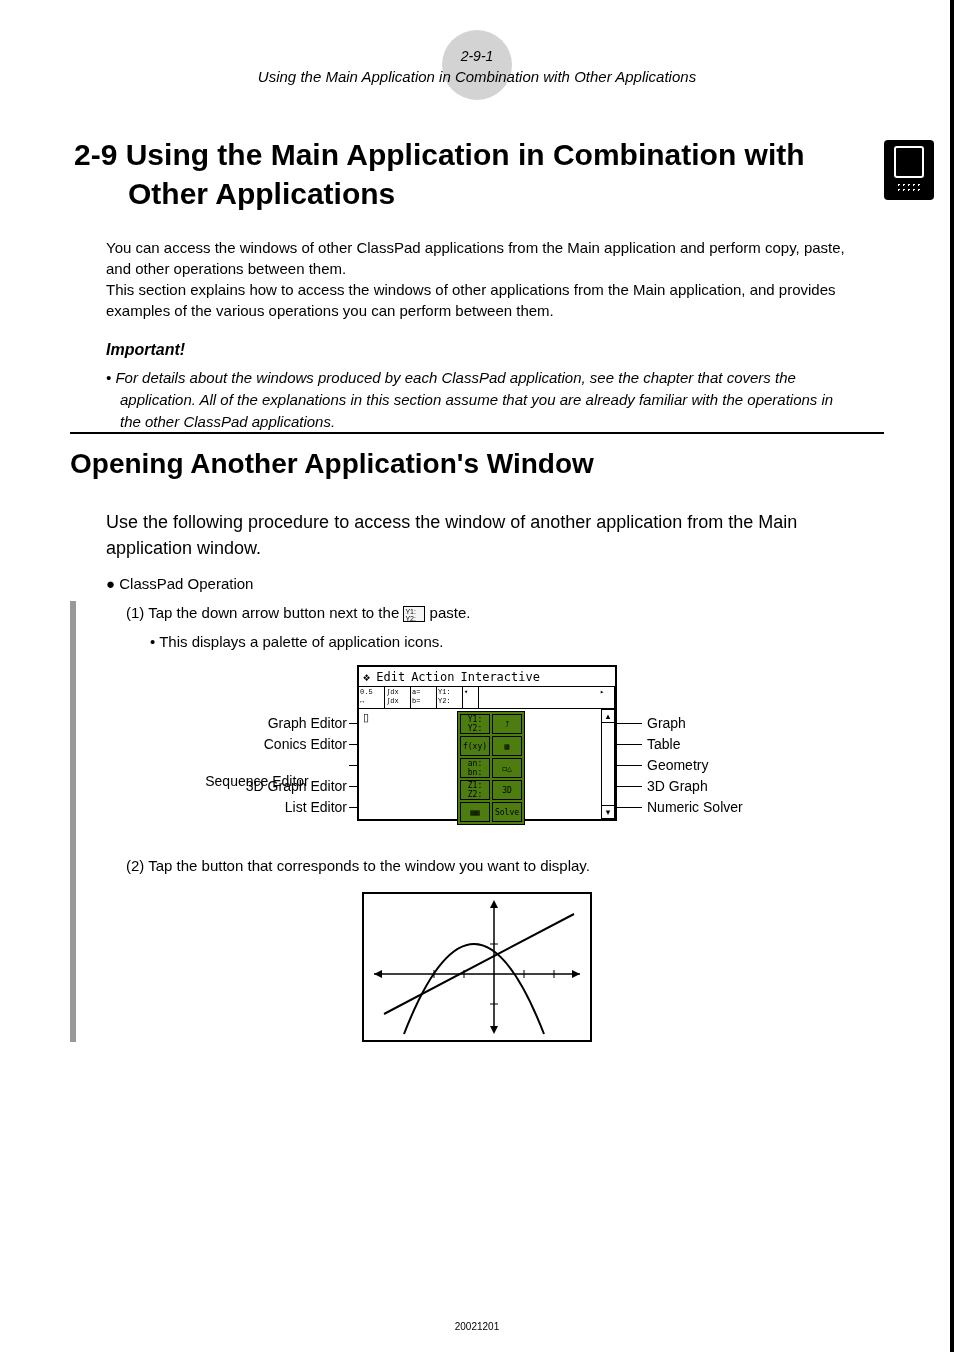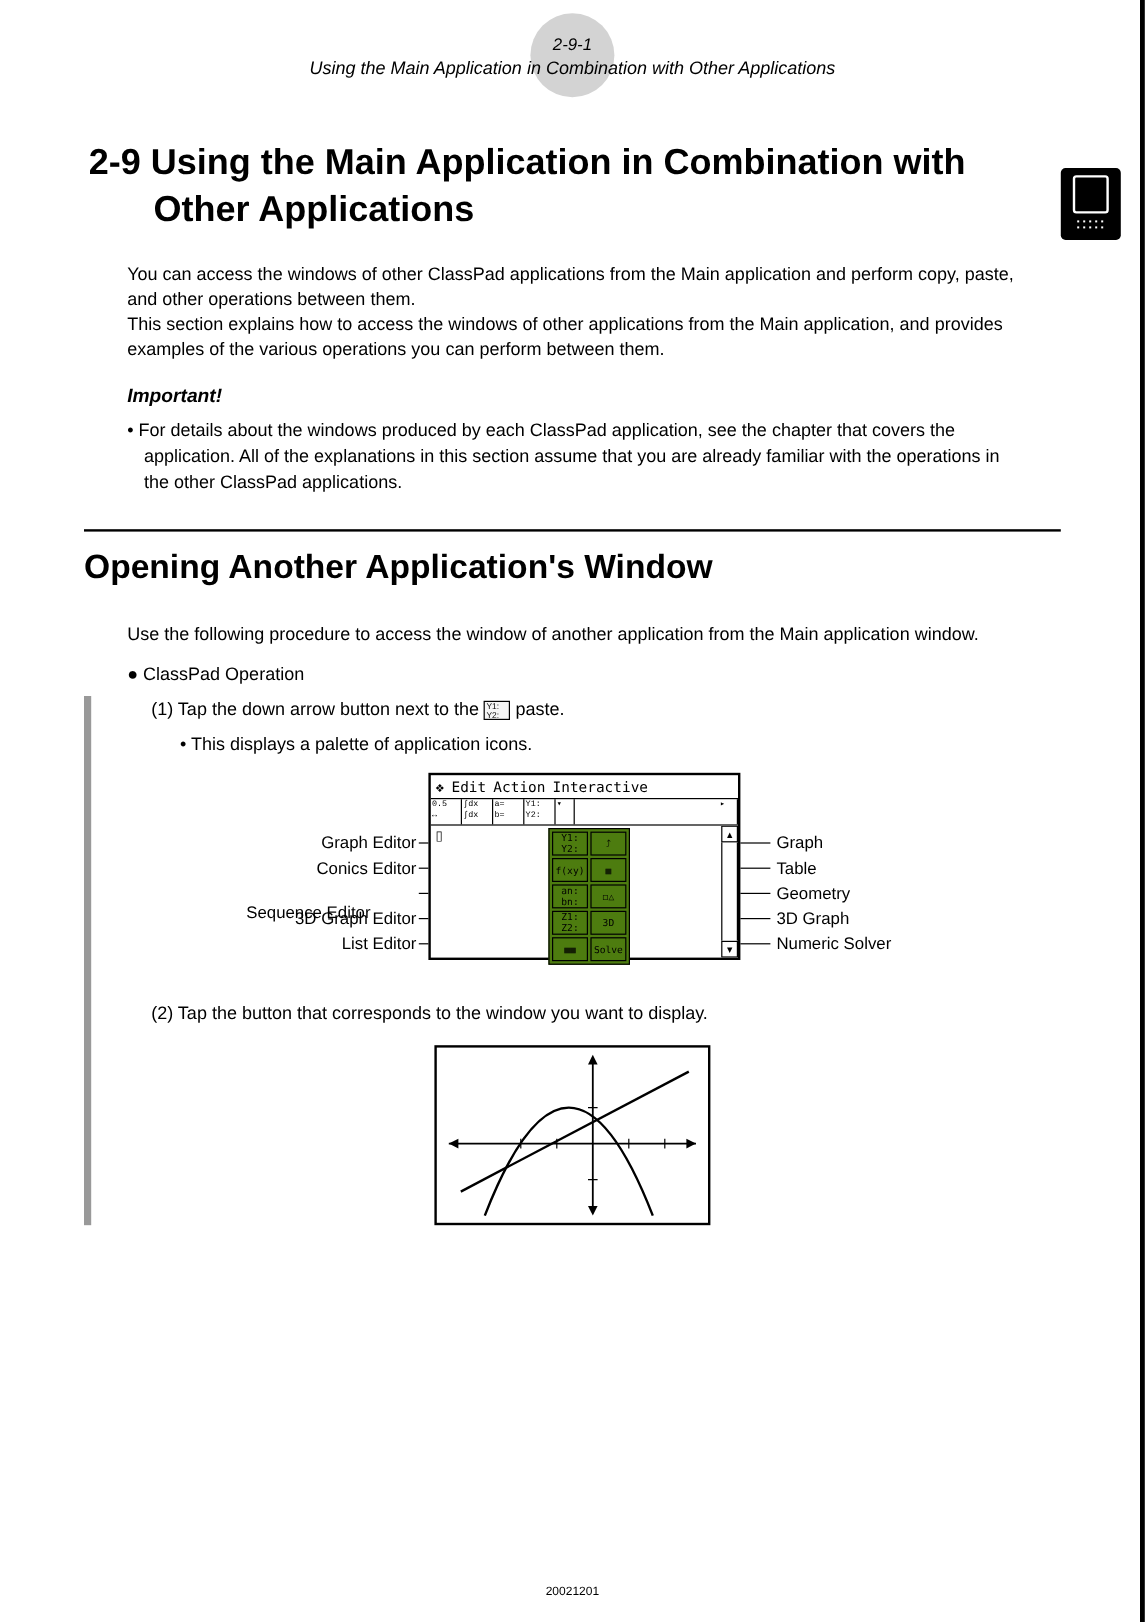--- a/index.html
+++ b/index.html
@@ -5,21 +5,21 @@
   * { box-sizing: border-box; margin: 0; padding: 0; }
   body {
     font-family: Arial, Helvetica, sans-serif;
     background: #fff;
     width: 954px;
     margin: 0 auto;
     position: relative;
     color: #000;
   }
   .page {
-    padding: 21px 70px 40px 70px;
+    padding: 40px 70px 40px 70px;
     position: relative;
     min-height: 1352px;
   }
   .right-black-bar {
     position: absolute;
     right: 0;
     top: 0;
     width: 4px;
     height: 100%;
     background: #000;
@@ -97,39 +97,39 @@
     font-size: 16px;
     font-weight: bold;
     font-style: italic;
     margin-bottom: 8px;
   }
   .bullet {
     margin-left: 36px;
     margin-right: 36px;
     font-size: 15px;
     line-height: 1.45;
-    margin-bottom: 28px;
     padding-left: 14px;
     text-indent: -14px;
+    font-style: italic;
   }
   .section-hr {
     border: none;
     border-top: 2px solid #000;
     margin: 0 0 14px 0;
   }
   .section-heading {
     font-size: 28px;
     font-weight: bold;
     margin-bottom: 14px;
     margin-left: 0px;
   }
   .section-intro {
     margin-left: 36px;
     margin-right: 36px;
-    font-size: 15px;
+    font-size: 18px;
     line-height: 1.45;
     margin-bottom: 14px;
     margin-top: 29px;
   }
   .op-block { position: relative; }
   .op-bar {
     position: absolute;
     left: 0;
     top: 26px;
     bottom: 0;

